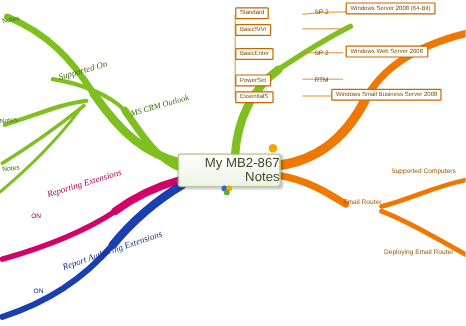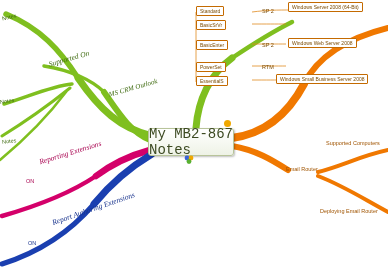--- a/index.html
+++ b/index.html
@@ -6,21 +6,21 @@
   body{width:388px;height:272px;background:#ffffff;font-family:"Liberation Sans",sans-serif;overflow:hidden;position:relative;}
   #map{position:absolute;left:0;top:0;width:388px;height:272px;}
   .lbl{position:absolute;white-space:nowrap;font-family:"Liberation Sans",sans-serif;}
   .central{
     position:absolute;left:148px;top:128px;width:84px;height:26px;
     background:linear-gradient(#ffffff,#eef2e6);
     border:1px solid #b8c49a;border-radius:3px;
     box-shadow:1px 1px 2px rgba(0,0,0,0.25);
     display:flex;align-items:center;justify-content:center;
   }
-  .central span{font-size:14px;color:#3c4a22;font-family:Liberation Mono, monospace;}
+  .central span{font-size:11px;color:#3c4a22;font-family:Liberation Sans, sans-serif;text-align:right;}
   .boxed{
     position:absolute;border:1px solid #c46a00;background:#ffffff;
     font-size:5px;color:#7a4a00;padding:1px 3px;border-radius:1px;
     font-family:"Liberation Sans",sans-serif;
   }
   .hand{font-family:"Liberation Serif",serif;font-style:italic;}
   .tiny{font-size:5.5px;}
 </style>
 </head>
 <body>

